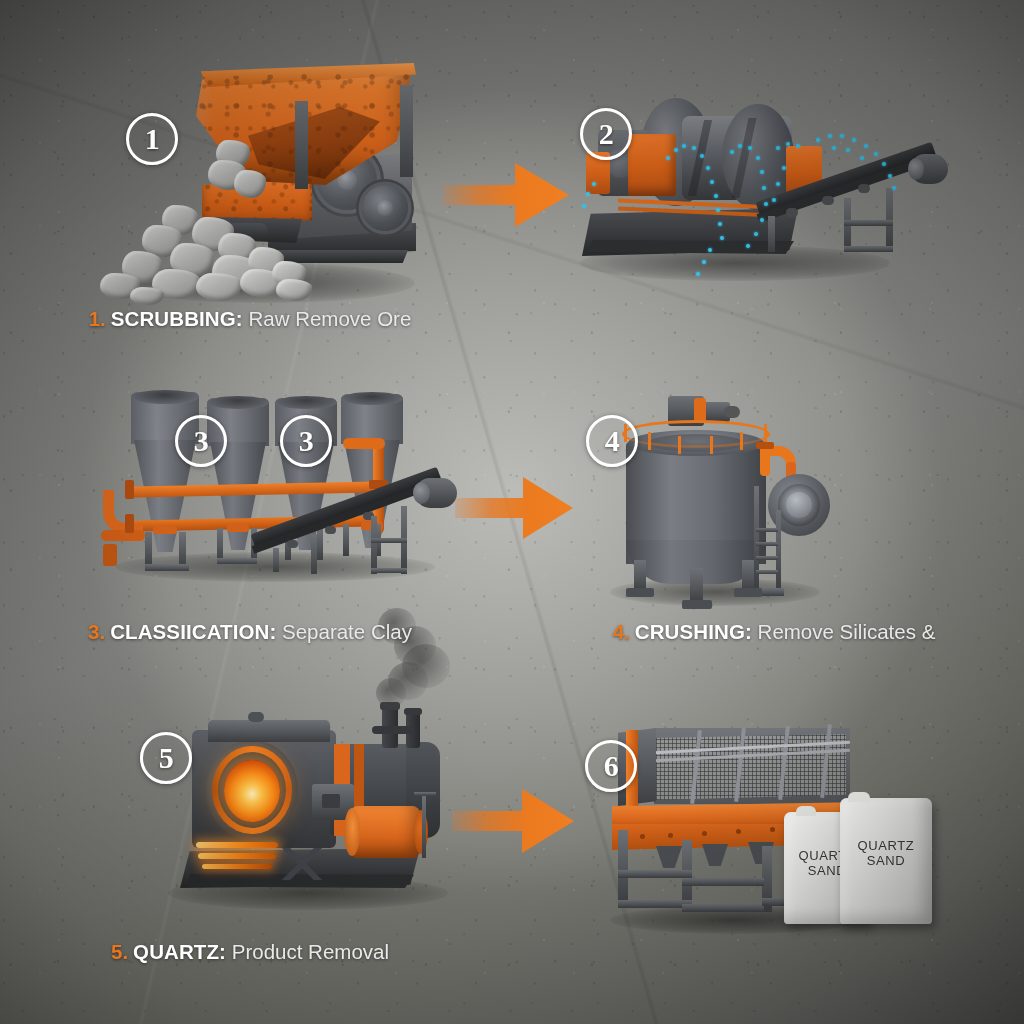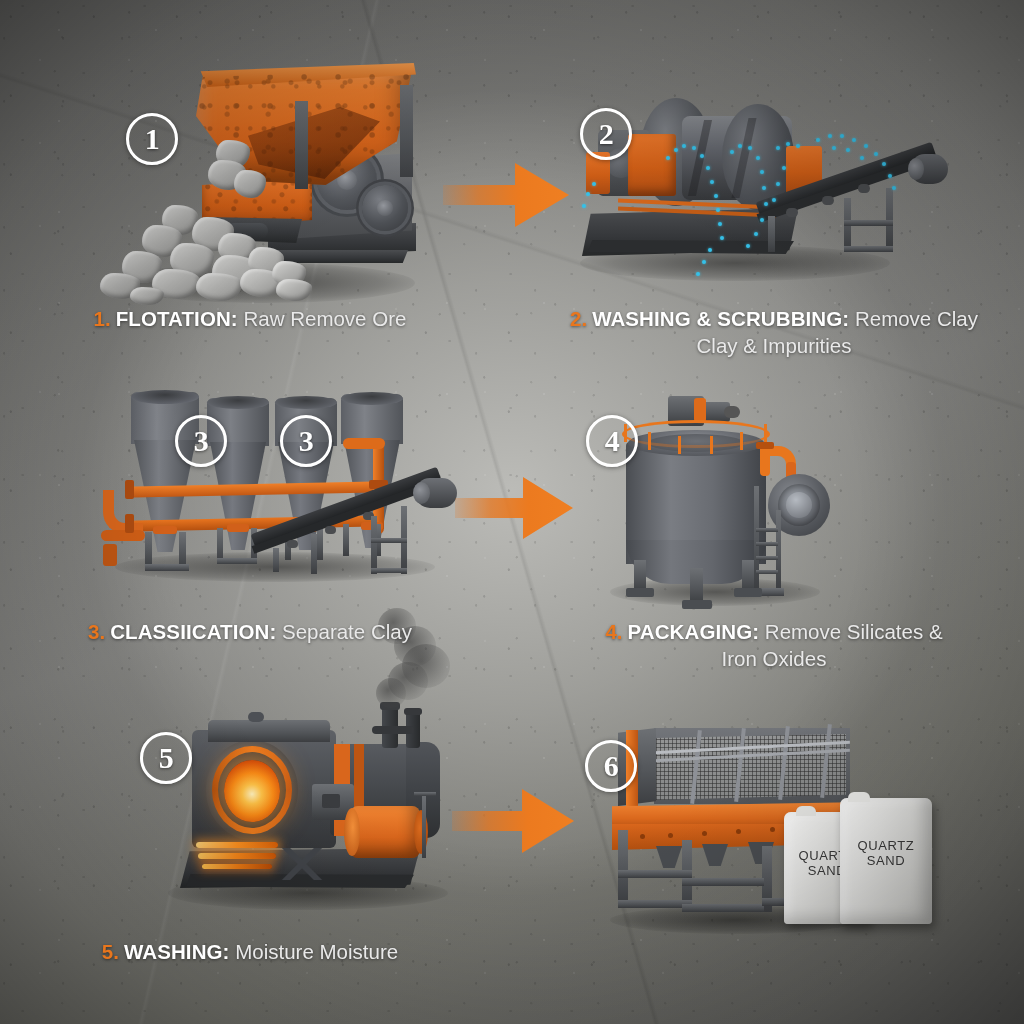--- a/index.html
+++ b/index.html
@@ -282,21 +282,21 @@
       <div class="p" style="left:118px;top:95px;width:60px;height:62px;">
         <div class="rock" style="left:8px;top:0px;width:34px;height:28px;"></div>
         <div class="rock" style="left:0px;top:20px;width:38px;height:30px;"></div>
         <div class="rock" style="left:26px;top:30px;width:32px;height:28px;"></div>
       </div>
     </div>
     <div class="badge" style="left:36px;top:68px;">1</div>
   </div>
 
   <div class="caption" style="left:0px;top:305px;width:500px;">
-    <span class="num">1.</span><span class="hd">FLOTATION:</span> <span class="desc">Raw Remove Ore</span>
+    <span class="num">1.</span><span class="hd">SCRUBBING:</span> <span class="desc">Raw Remove Ore</span>
   </div>
 
   <div class="arrow" style="left:443px;top:155px;width:126px;height:80px;">
     <svg width="126" height="80" viewBox="0 0 126 80">
       <defs>
         <linearGradient id="ag1" x1="0" y1="0" x2="1" y2="0">
           <stop offset="0" stop-color="#e8761d" stop-opacity="0.18"></stop>
           <stop offset="0.28" stop-color="#e8761d" stop-opacity="0.72"></stop>
           <stop offset="0.6" stop-color="#ec7a1f" stop-opacity="1"></stop>
           <stop offset="1" stop-color="#ef7f22" stop-opacity="1"></stop>
@@ -407,24 +407,20 @@
         <div class="drop" style="left:276px;top:58px;"></div>
           <div class="drop" style="left:290px;top:66px;"></div>
         <div class="drop" style="left:22px;top:92px;"></div>
           <div class="drop" style="left:16px;top:102px;"></div>
         <div class="drop" style="left:12px;top:114px;"></div>
       </div>
     </div>
     <div class="badge" style="left:10px;top:18px;">2</div>
   </div>
 
-  <div class="caption" style="left:524px;top:305px;width:500px;">
-    <span class="num">2.</span><span class="hd">WASHING &amp; SCRUBBING:</span> <span class="desc">Remove Clay</span>
-    <span class="line2 desc">Clay &amp; Impurities</span>
-  </div>
 
   <div class="cell" style="left:95px;top:380px;width:370px;height:200px;">
     <div class="stage-art">
       <div class="p shadowGround" style="left:20px;top:172px;width:320px;height:30px;"></div>
 
       <div class="p" style="left:36px;top:12px;width:68px;height:52px;border-radius:6px 6px 0 0;
            background:linear-gradient(90deg,#5f6268 0%,#82858b 38%,#54575c 100%);"></div>
       <div class="p" style="left:36px;top:10px;width:68px;height:14px;border-radius:50%;
            background:radial-gradient(ellipse at 50% 35%,#3b3d40,#60636a 68%,#7a7d83 100%);"></div>
       <div class="p" style="left:39px;top:60px;width:62px;height:112px;
@@ -590,22 +586,21 @@
       <div class="p met2" style="left:100px;top:178px;width:13px;height:36px;"></div>
       <div class="p met2" style="left:152px;top:170px;width:12px;height:32px;"></div>
       <div class="p" style="left:36px;top:198px;width:28px;height:9px;background:#4a4d51;border-radius:2px;"></div>
       <div class="p" style="left:92px;top:210px;width:30px;height:9px;background:#4a4d51;border-radius:2px;"></div>
       <div class="p" style="left:144px;top:198px;width:28px;height:9px;background:#4a4d51;border-radius:2px;"></div>
     </div>
     <div class="badge" style="left:-4px;top:25px;">4</div>
   </div>
 
   <div class="caption" style="left:524px;top:618px;width:500px;">
-    <span class="num">4.</span><span class="hd">PACKAGING:</span> <span class="desc">Remove Silicates &amp;</span>
-    <span class="line2 desc">Iron Oxides</span>
+    <span class="num">4.</span><span class="hd">CRUSHING:</span> <span class="desc">Remove Silicates &amp;</span>
   </div>
 
   <div class="cell" style="left:150px;top:670px;width:320px;height:250px;">
     <div class="stage-art">
       <div class="p shadowGround" style="left:18px;top:206px;width:280px;height:34px;"></div>
 
       <div class="p dark" style="left:30px;top:178px;width:240px;height:40px;
            clip-path:polygon(4% 8%,100% 0,96% 92%,0 100%);"></div>
       <div class="p" style="left:36px;top:204px;width:228px;height:14px;background:#2a2c2e;
            clip-path:polygon(2% 0,100% 6%,96% 100%,0 90%);"></div>
@@ -667,21 +662,21 @@
       <div class="smoke" style="left:228px;top:-62px;width:38px;height:36px;"></div>
 
       <div class="p" style="left:126px;top:178px;width:52px;height:32px;
            background:linear-gradient(135deg,transparent 44%,#42454a 46% 54%,transparent 56%),
                       linear-gradient(45deg,transparent 44%,#42454a 46% 54%,transparent 56%);"></div>
     </div>
     <div class="badge" style="left:-10px;top:62px;">5</div>
   </div>
 
   <div class="caption" style="left:0px;top:938px;width:500px;">
-    <span class="num">5.</span><span class="hd">WASHING:</span> <span class="desc">Moisture Moisture</span>
+    <span class="num">5.</span><span class="hd">QUARTZ:</span> <span class="desc">Product Removal</span>
   </div>
 
   <div class="arrow" style="left:452px;top:782px;width:122px;height:78px;">
     <svg width="122" height="78" viewBox="0 0 122 78">
       <defs>
         <linearGradient id="ag3" x1="0" y1="0" x2="1" y2="0">
           <stop offset="0" stop-color="#e8761d" stop-opacity="0.2"></stop>
           <stop offset="0.3" stop-color="#e8761d" stop-opacity="0.76"></stop>
           <stop offset="0.62" stop-color="#ec7a1f" stop-opacity="1"></stop>
           <stop offset="1" stop-color="#ef7f22" stop-opacity="1"></stop>

